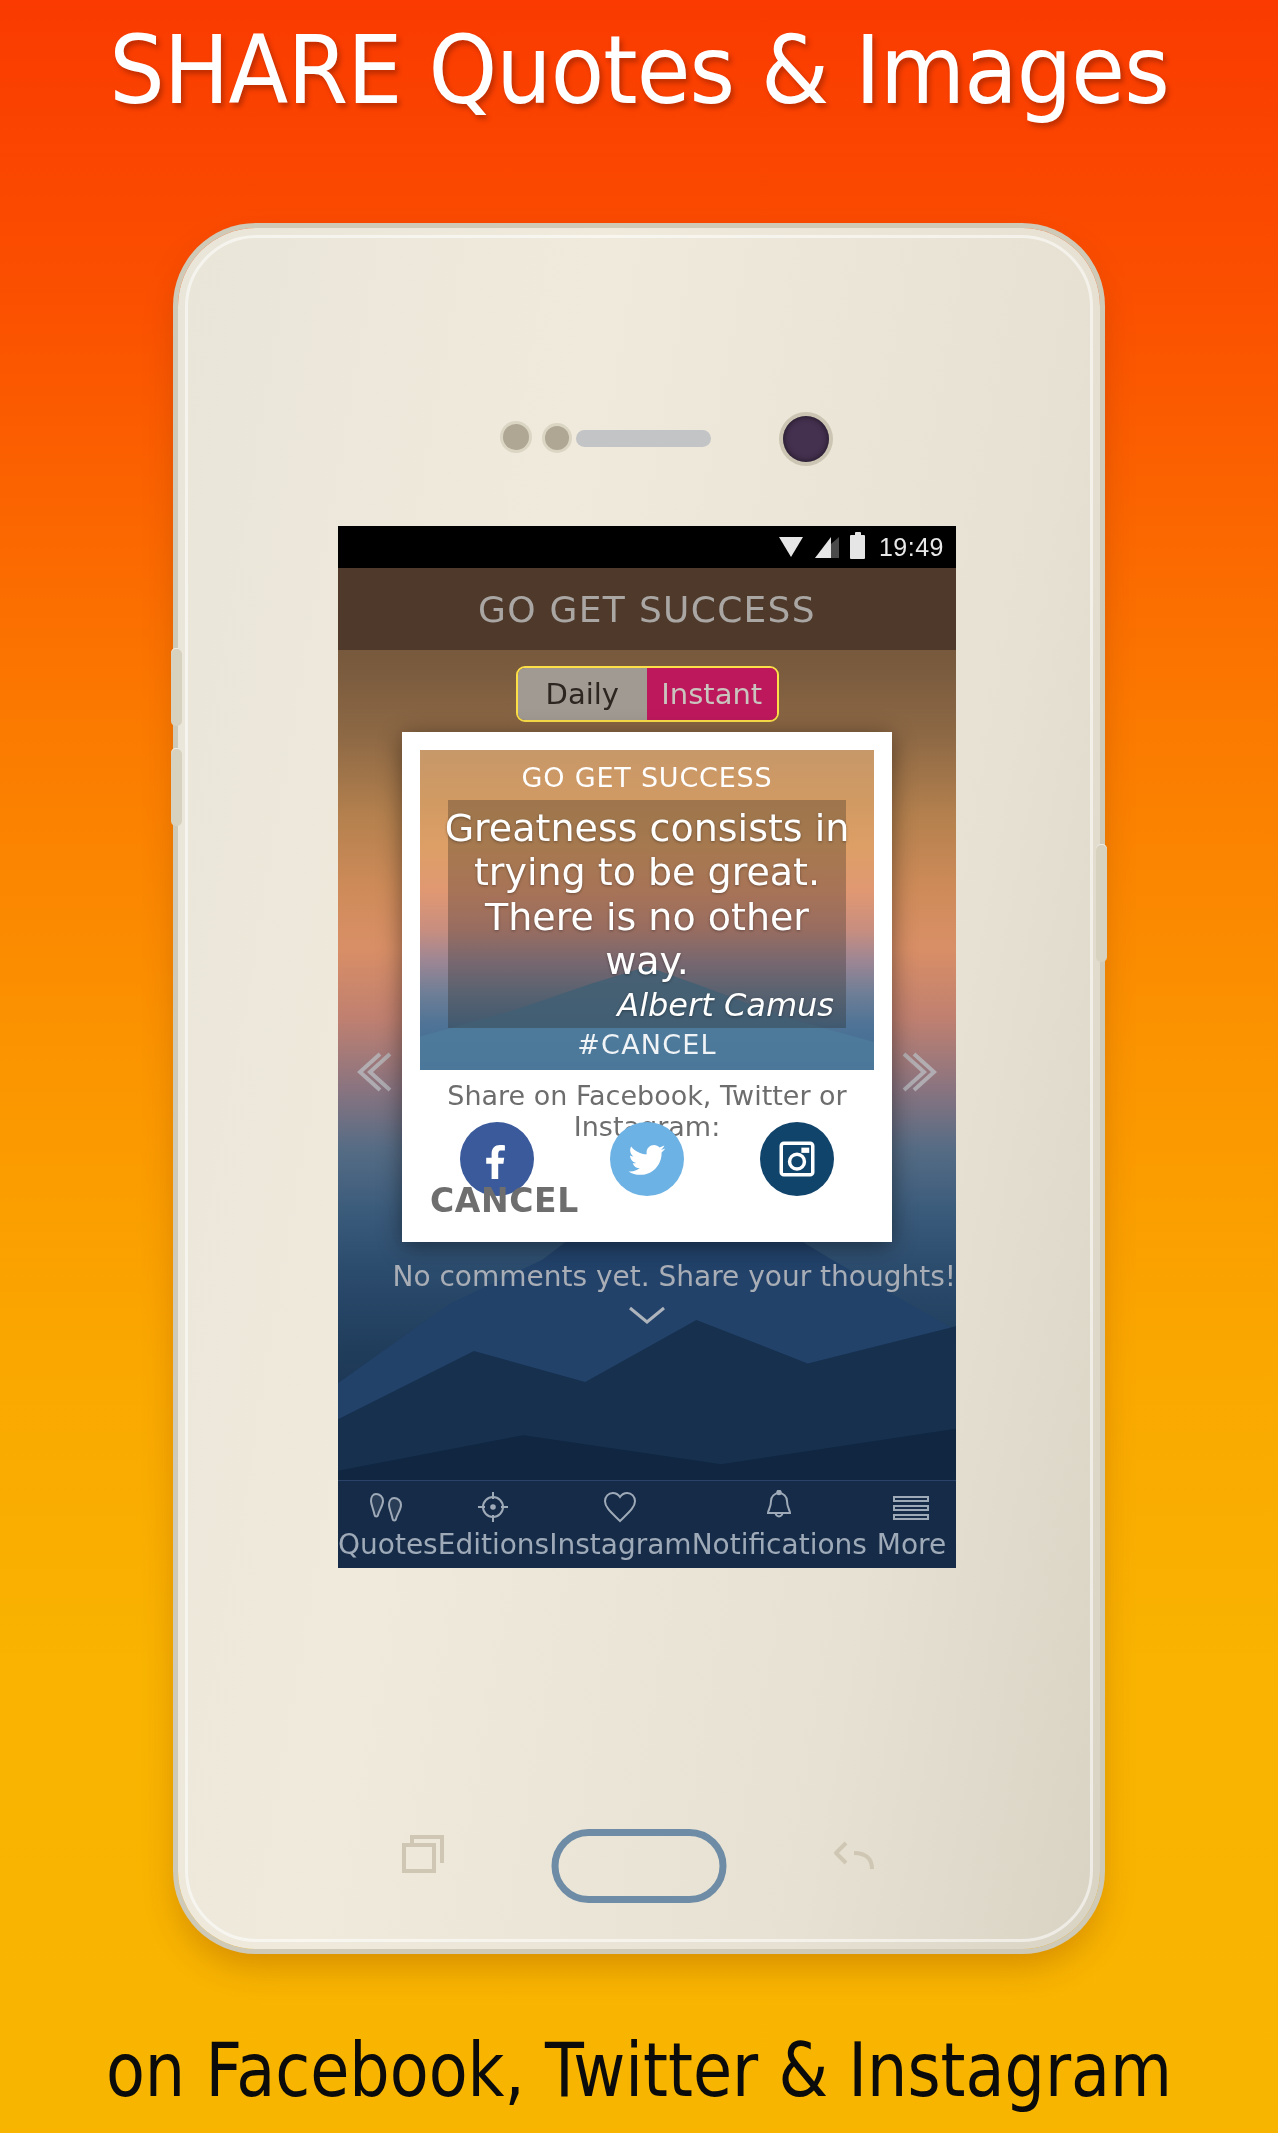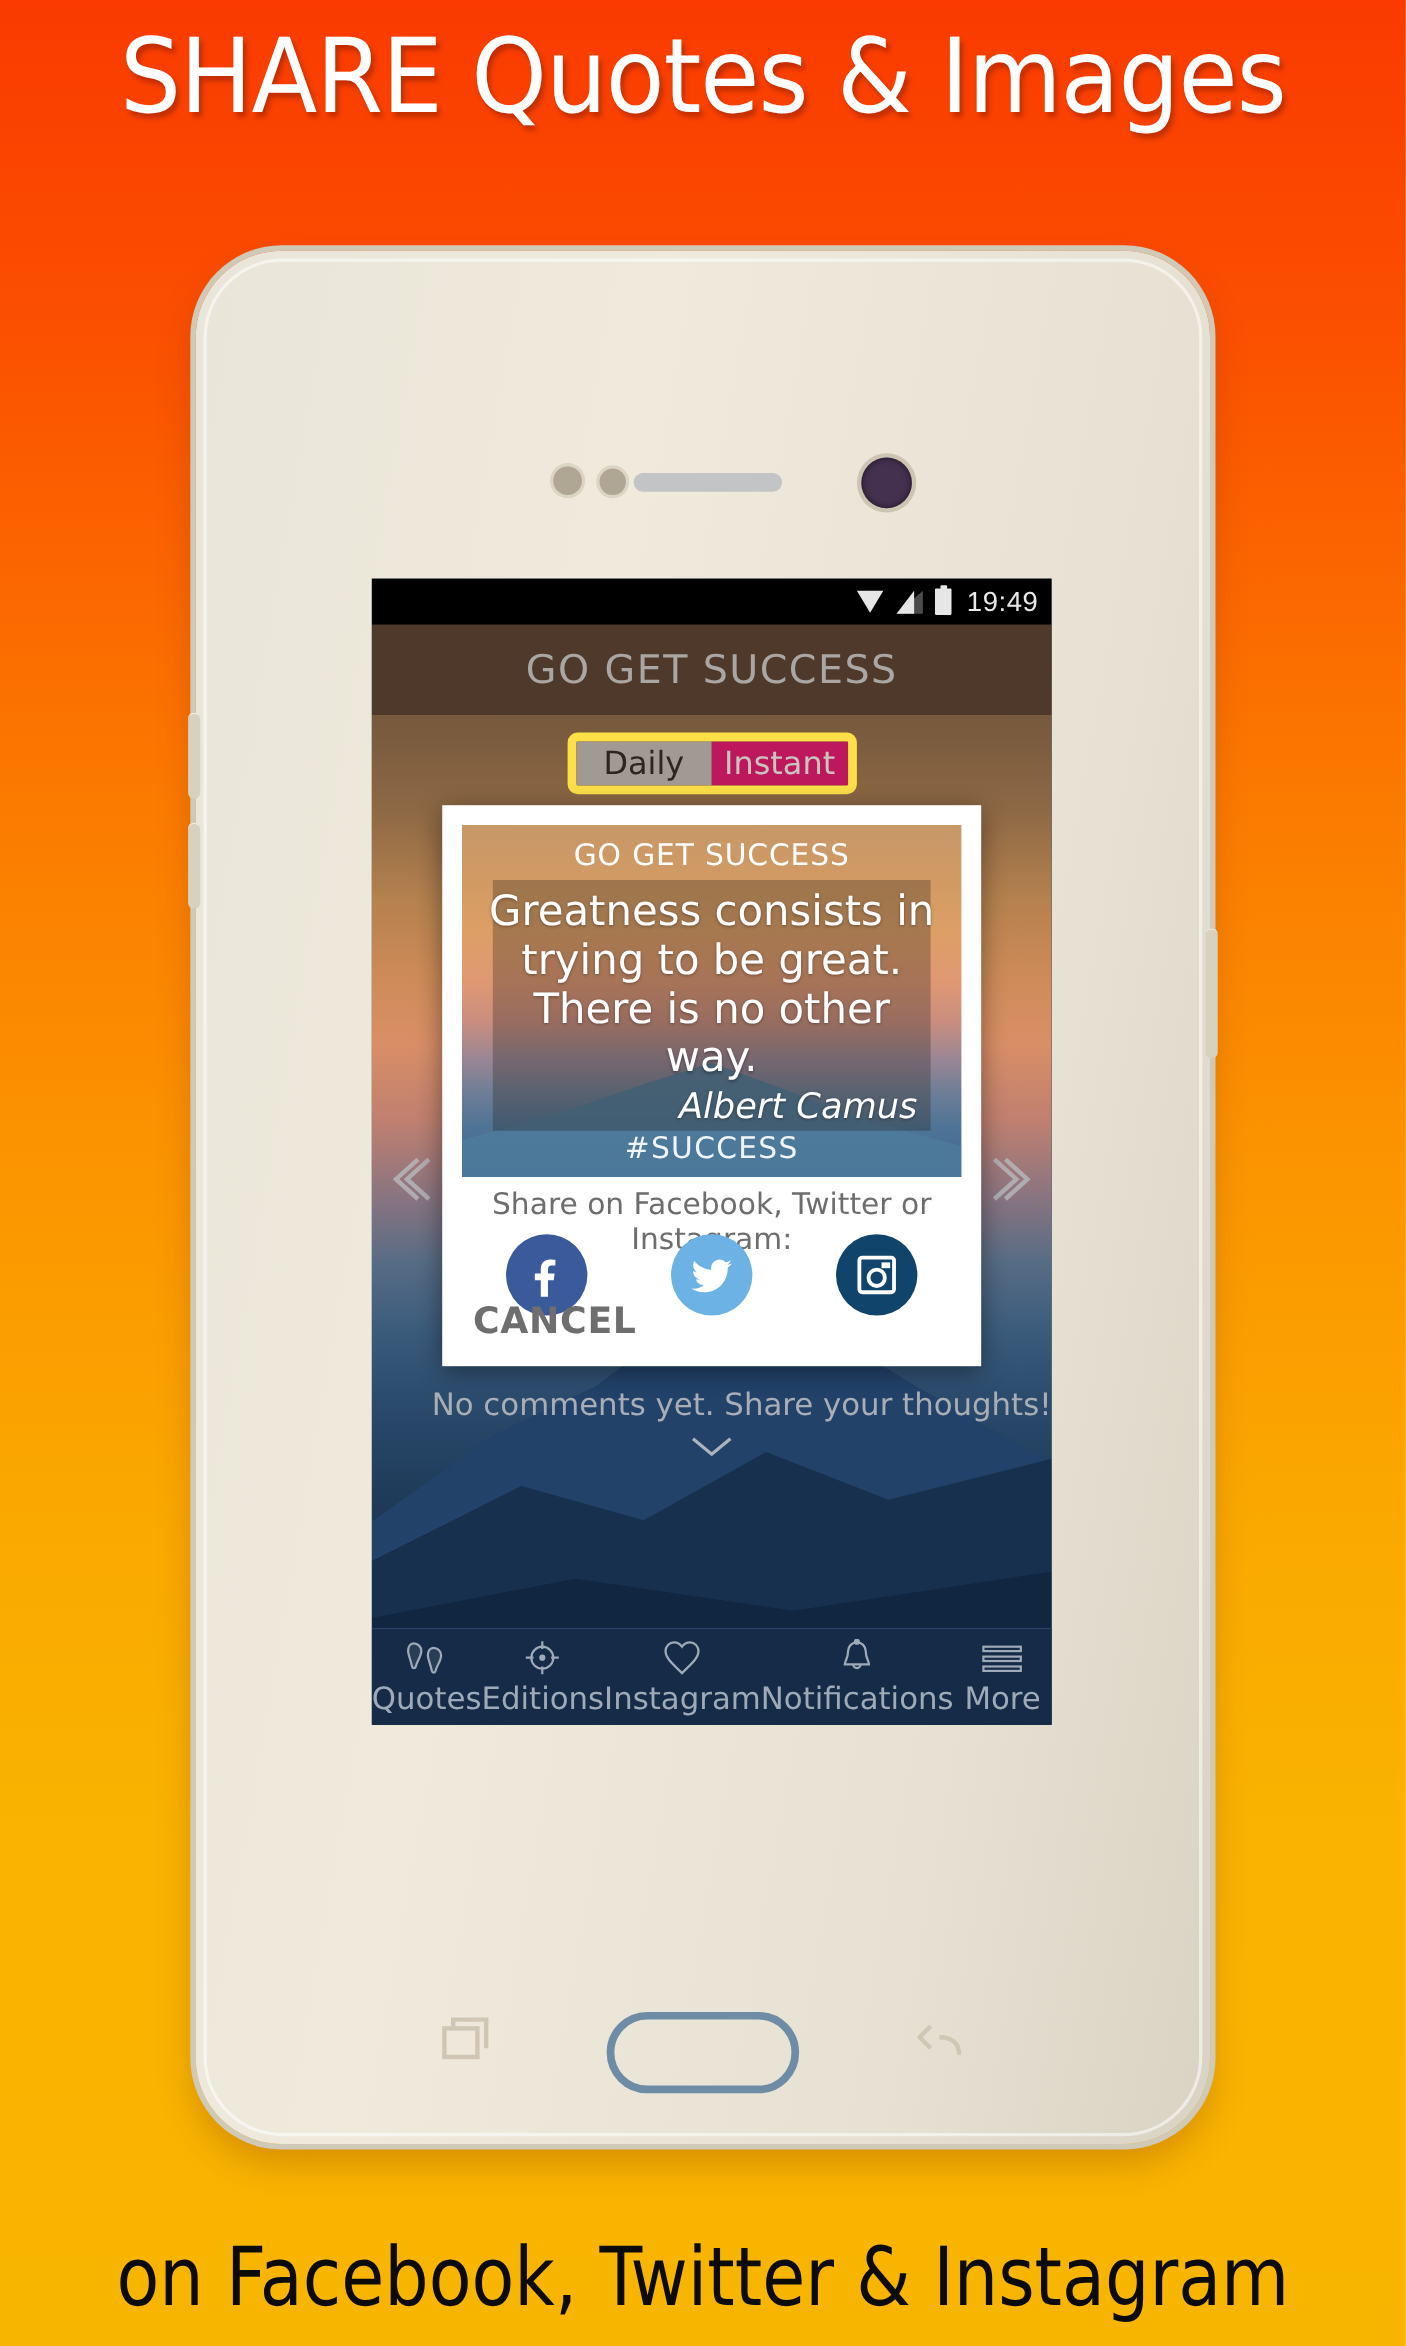--- a/index.html
+++ b/index.html
@@ -147,21 +147,21 @@
     color:#A9A6A4; font-size:36px; letter-spacing:1.3px;
     font-family:"DejaVu Sans", sans-serif; font-weight:400;
   }
 
   .seg-wrap{
     position:absolute; left:0; top:140px; width:618px;
     display:flex; justify-content:center;
   }
   .segment{
     display:flex; width:263px; height:56px;
-    border:8px solid #fde047; border-radius:9px; overflow:hidden;
+    border:2px solid #fde047; border-radius:9px; overflow:hidden;
   }
   .seg{
     flex:1; display:flex; align-items:center; justify-content:center;
     font-size:29px; font-family:"DejaVu Sans", sans-serif;
   }
   .seg.active { background:#A09A93; color:#2D2520; }
   .seg.idle   { background:#be185d; color:#C9C4BD; }
 
   .subhead{
     position:absolute; left:0; top:208px; width:618px; text-align:center;
@@ -339,21 +339,21 @@
 
     <div class="dialog">
       <div class="card">
         <div class="card-mtn"></div>
         <div class="card-overlay"></div>
         <div class="card-title">GO GET SUCCESS</div>
         <div class="quote-block">
           <div class="quote-text">Greatness consists in trying to be great. There is no other way.</div>
           <div class="author">Albert Camus</div>
         </div>
-        <div class="hashtag">#SUCCESS</div>
+        <div class="hashtag">#CANCEL</div>
       </div>
 
       <div class="share-label">Share on Facebook, Twitter or Instagram:</div>
 
       <div class="social-row">
         <div class="social" style="background:#3A5A9B">
           <span>
             <svg width="42" height="42" viewBox="0 0 42 42">
               <path d="M25.5 12.5h3.4V7.2c-.6-.1-2.6-.3-5-.3-4.9 0-8.3 3.1-8.3 8.8v4.1h-5.4v6h5.4v15.1h6.6V25.8h5.2l.8-6h-6v-3.5c0-1.7.5-3.8 2.3-3.8z" fill="#fff"></path>
             </svg>

